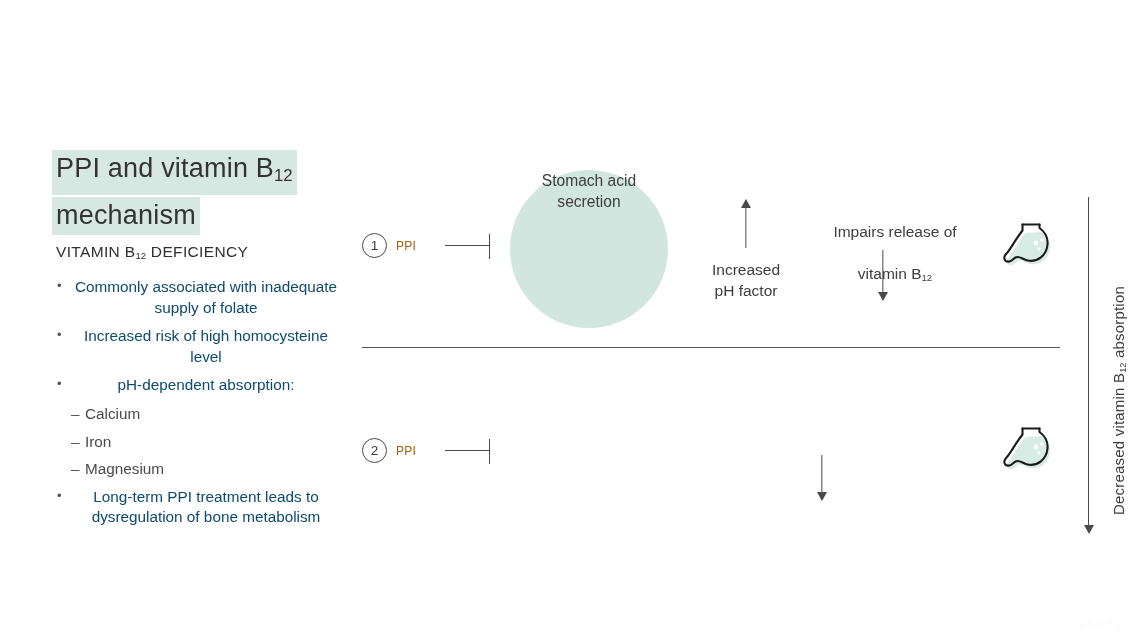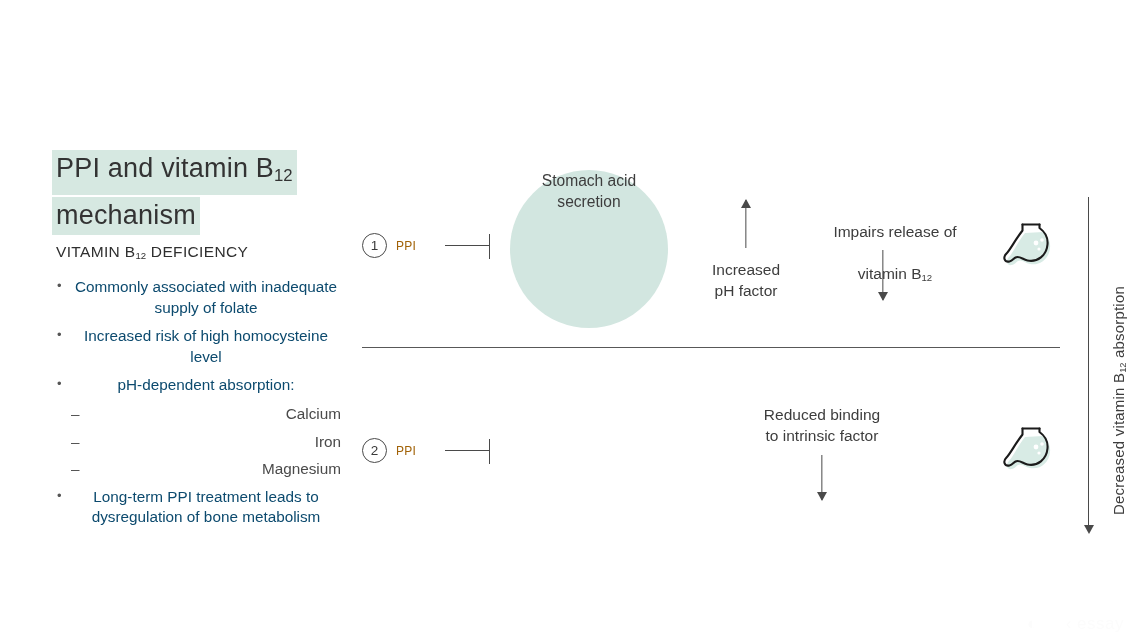--- a/index.html
+++ b/index.html
@@ -67,21 +67,21 @@
     text-align: center;
   }
   .bli::before {
     content: "\2022";
     position: absolute;
     left: 1px;
     top: -1px;
     font-size: 13px;
     color: #555;
   }
-  .sublist { list-style: none; margin: 2px 0 6px 0; padding: 0; text-align: right; }
+  .sublist { list-style: none; margin: 2px 0 6px 0; padding: 0; }
   .sli {
     position: relative;
     padding-left: 29px;
     font-size: 15.3px;
     line-height: 20.6px;
     color: #4a4a4a;
     margin-bottom: 7px;
   }
   .sli::before {
     content: "\2013";
@@ -310,22 +310,20 @@
     <div class="step-num">2</div>
     <div class="step-text">PPI</div>
   </div>
 
   <div class="inhib" style="left:445px; top:444px; width:45px;">
     <div class="bar-h"></div>
     <div class="bar-v"></div>
   </div>
 
 
-  <div class="flow-text" style="left:727px; top:404px; width:190px;">Reduced binding
-to intrinsic factor</div>
 
   <div class="varrow down" style="left:816px; top:455px; width:12px; height:45px;">
     <div class="shaft"></div>
     <div class="head"></div>
   </div>
 
   <div class="stomach" style="left:999px; top:420px;">
     <svg width="62" height="62" viewBox="0 0 62 62" aria-hidden="true">
       <path d="M22 14 C14 24, 10 34, 6 38 C2 42, 4 47, 9 46 C12 45.4, 13 43, 15 42
                C19 40, 22 44, 27 45 C37 47, 46 40, 47 29 C48 21, 43 16, 40 13" fill="#d8ebe5" stroke="none" transform="translate(4,3)"></path>

